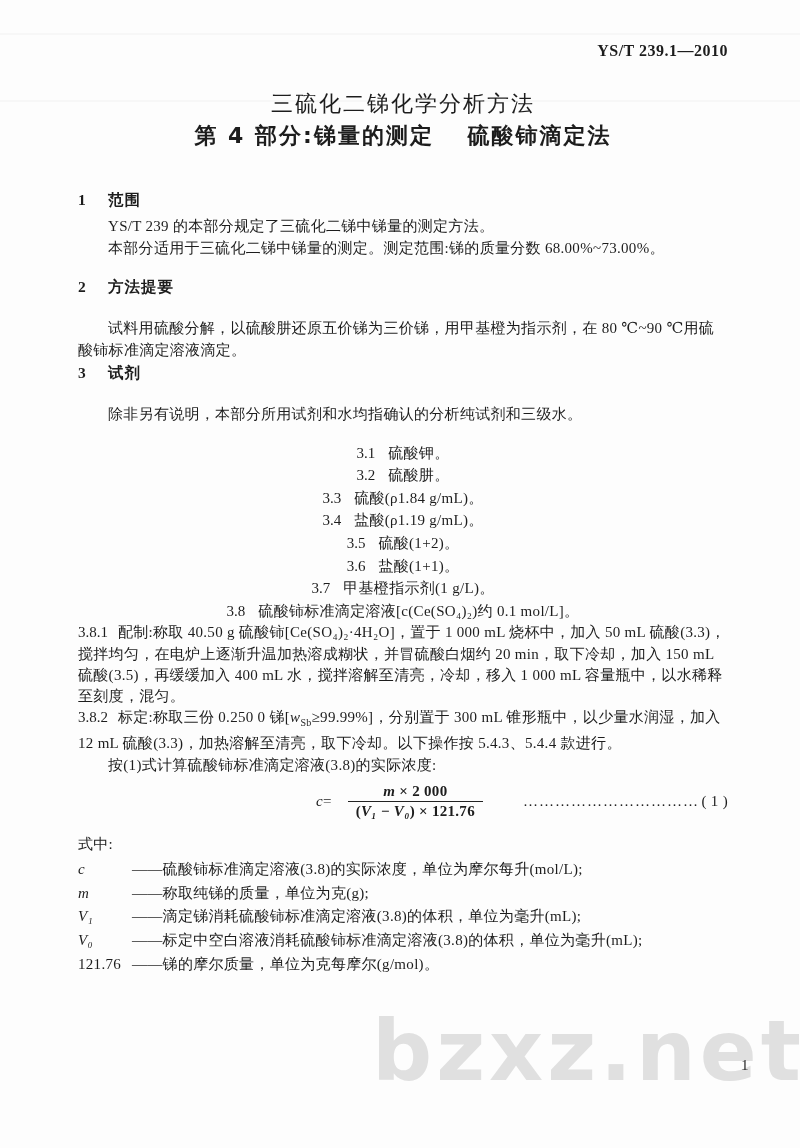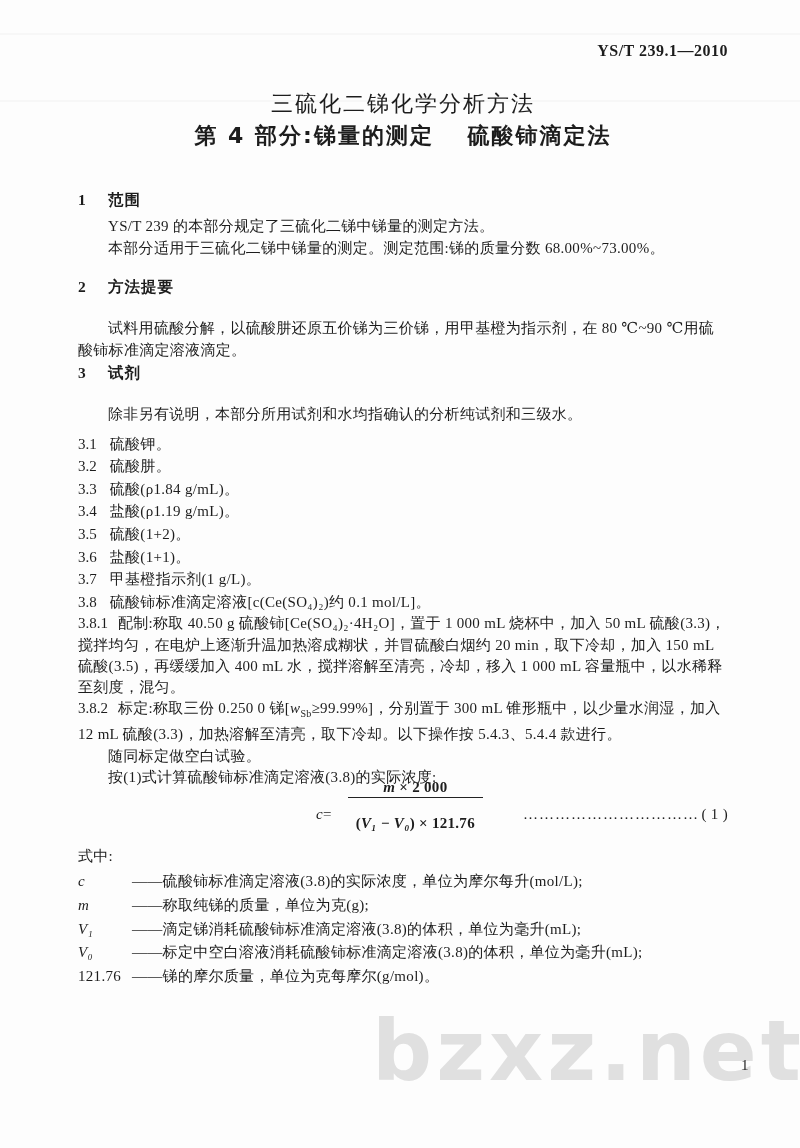--- a/index.html
+++ b/index.html
@@ -42,36 +42,36 @@
   .h-sec2 { margin-top:16px; }
   .h-sec3 { }
 
   p { margin:0; }
   .para { text-indent:2em; }
   .p-first { margin-top:4px; }
   .p-sec2 { margin-top:19px; }
   .p-intro { margin-top:19px; }
 
   .reagent { line-height:22.6px; }
-  .reagents { margin-top:7px; }
+  .reagents { margin-top:16px;text-align:center; }
   .rnum { display:inline-block; margin-right:13px; letter-spacing:0; }
   .clause { line-height:21.2px; }
   .clause .rnum { margin-right:10px; }
 
   .var { font-style:italic; font-family:"Liberation Serif","DejaVu Serif",serif; }
   sub { font-size:10px; }
 
   .note-line { text-indent:2em; line-height:21.2px; }
 
   .formula-row { display:flex; align-items:center; margin-top:4px;
     padding-left:238px; height:44px; }
   .frac { display:inline-block; text-align:center; vertical-align:middle;
     margin-left:16px; font-size:15px; line-height:19px;font-weight:bold; }
   .frac .fnum { display:block; padding:0 8px; }
-  .frac .fden { display:block; padding:16px 8px; border-top:1.2px solid #222;text-align:right; }
+  .frac .fden { display:block; padding:0 8px; border-top:1.2px solid #222;text-align:right; }
   .leader { flex:1; overflow:hidden; white-space:nowrap; margin-left:40px;
     letter-spacing:1px; color:#222; }
   .eq-label { margin-left:2px; white-space:nowrap; }
 
   .where-label { margin-top:10px; line-height:20px; }
   .defs { margin-top:4px; }
   .def-row { display:flex; line-height:23.8px; }
   .def-sym { flex:0 0 54px; }
   .def-desc { flex:1; }
 
@@ -119,21 +119,20 @@
       <p class="reagent"><span class="rnum">3.5</span><span>硫酸(1+2)。</span></p>
       <p class="reagent"><span class="rnum">3.6</span><span>盐酸(1+1)。</span></p>
       <p class="reagent"><span class="rnum">3.7</span><span>甲基橙指示剂(1 g/L)。</span></p>
       <p class="reagent"><span class="rnum">3.8</span><span>硫酸铈标准滴定溶液[c(Ce(SO₄)₂)约 0.1 mol/L]。</span></p>
     </div>
 
     <p class="clause"><span class="rnum">3.8.1</span><span>配制:称取 40.50 g 硫酸铈[Ce(SO₄)₂·4H₂O]，置于 1 000 mL 烧杯中，加入 50 mL 硫酸(3.3)，搅拌均匀，在电炉上逐渐升温加热溶成糊状，并冒硫酸白烟约 20 min，取下冷却，加入 150 mL 硫酸(3.5)，再缓缓加入 400 mL 水，搅拌溶解至清亮，冷却，移入 1 000 mL 容量瓶中，以水稀释至刻度，混匀。</span></p>
 
     <p class="clause"><span class="rnum">3.8.2</span><span>标定:称取三份 0.250 0 锑[</span><span class="var">w</span><sub>Sb</sub><span>≥99.99%]，分别置于 300 mL 锥形瓶中，以少量水润湿，加入 12 mL 硫酸(3.3)，加热溶解至清亮，取下冷却。以下操作按 5.4.3、5.4.4 款进行。</span></p>
 
-    <p class="note-line">随同标定做空白试验。</p>
     <p class="note-line">按(1)式计算硫酸铈标准滴定溶液(3.8)的实际浓度:</p>
 
     <div class="formula-row">
       <span class="var">c</span>
         <span> = </span>
       <span class="frac">
         <span class="fnum"><span class="var">m</span><span> × 2 000</span></span>
         <span class="fden"><span>(</span><span class="var">V₁</span><span> − </span><span class="var">V₀</span><span>) × 121.76</span></span>
       </span>
       <span class="leader">……………………………………</span>

